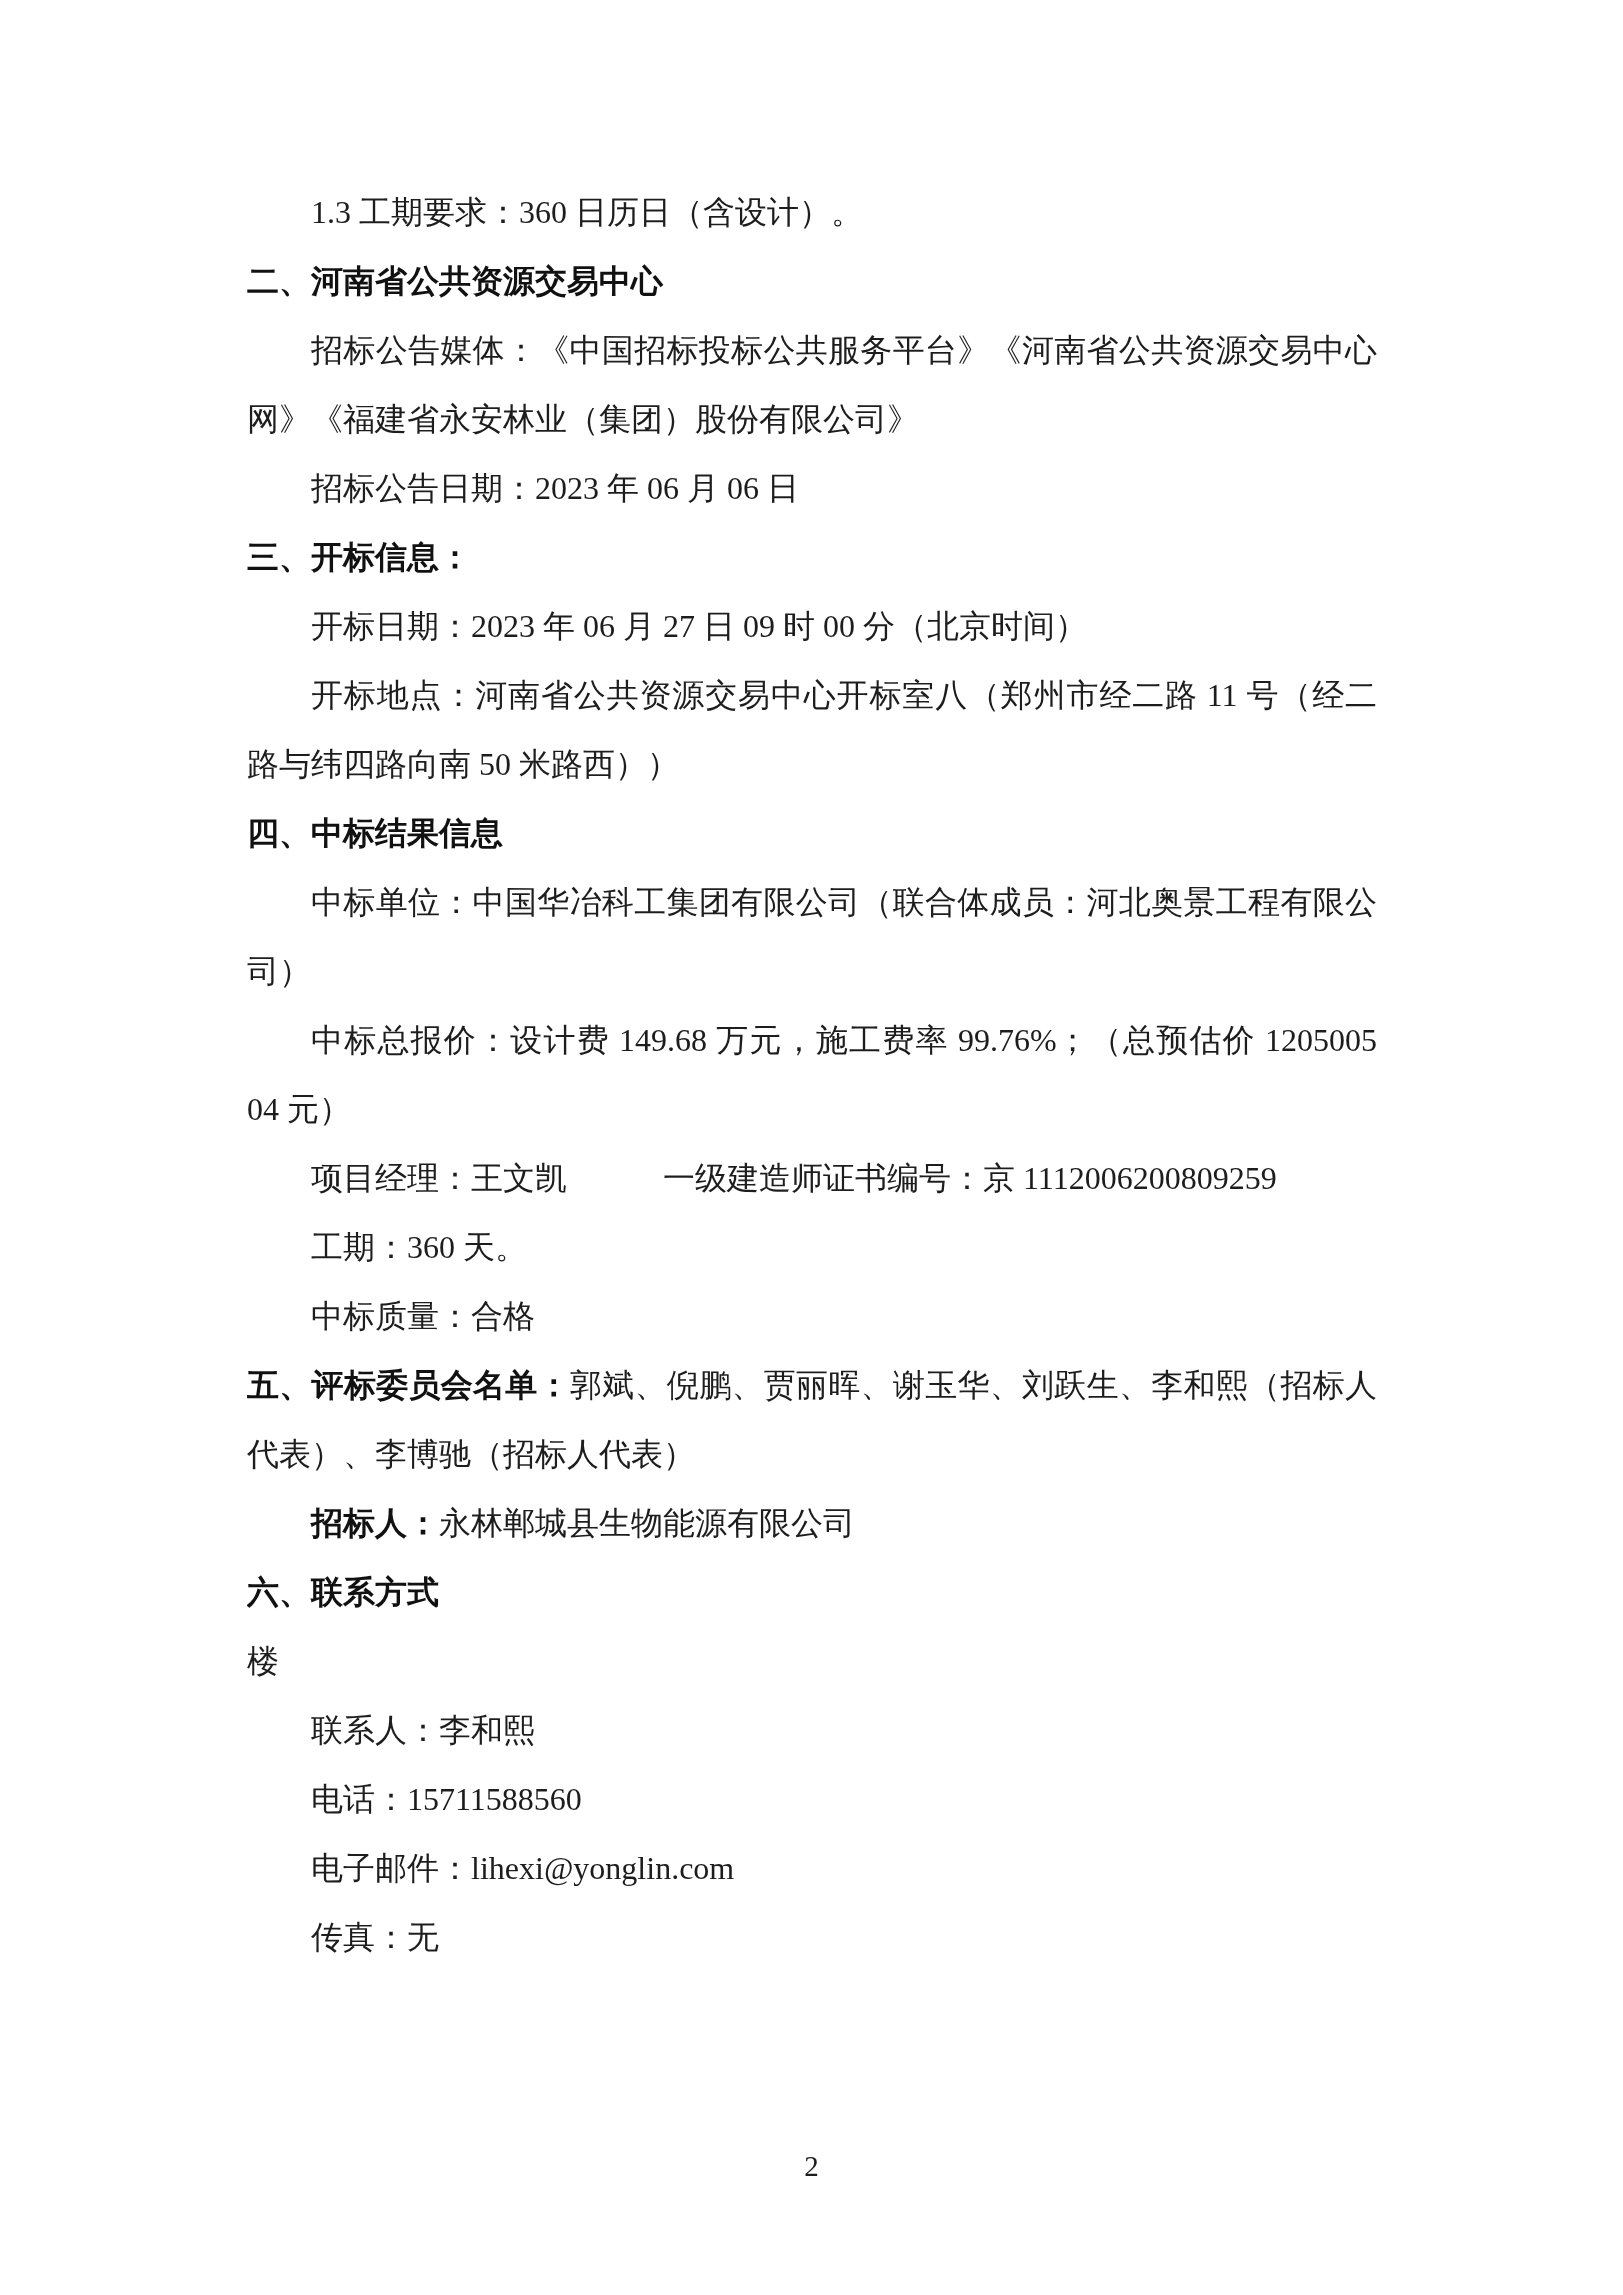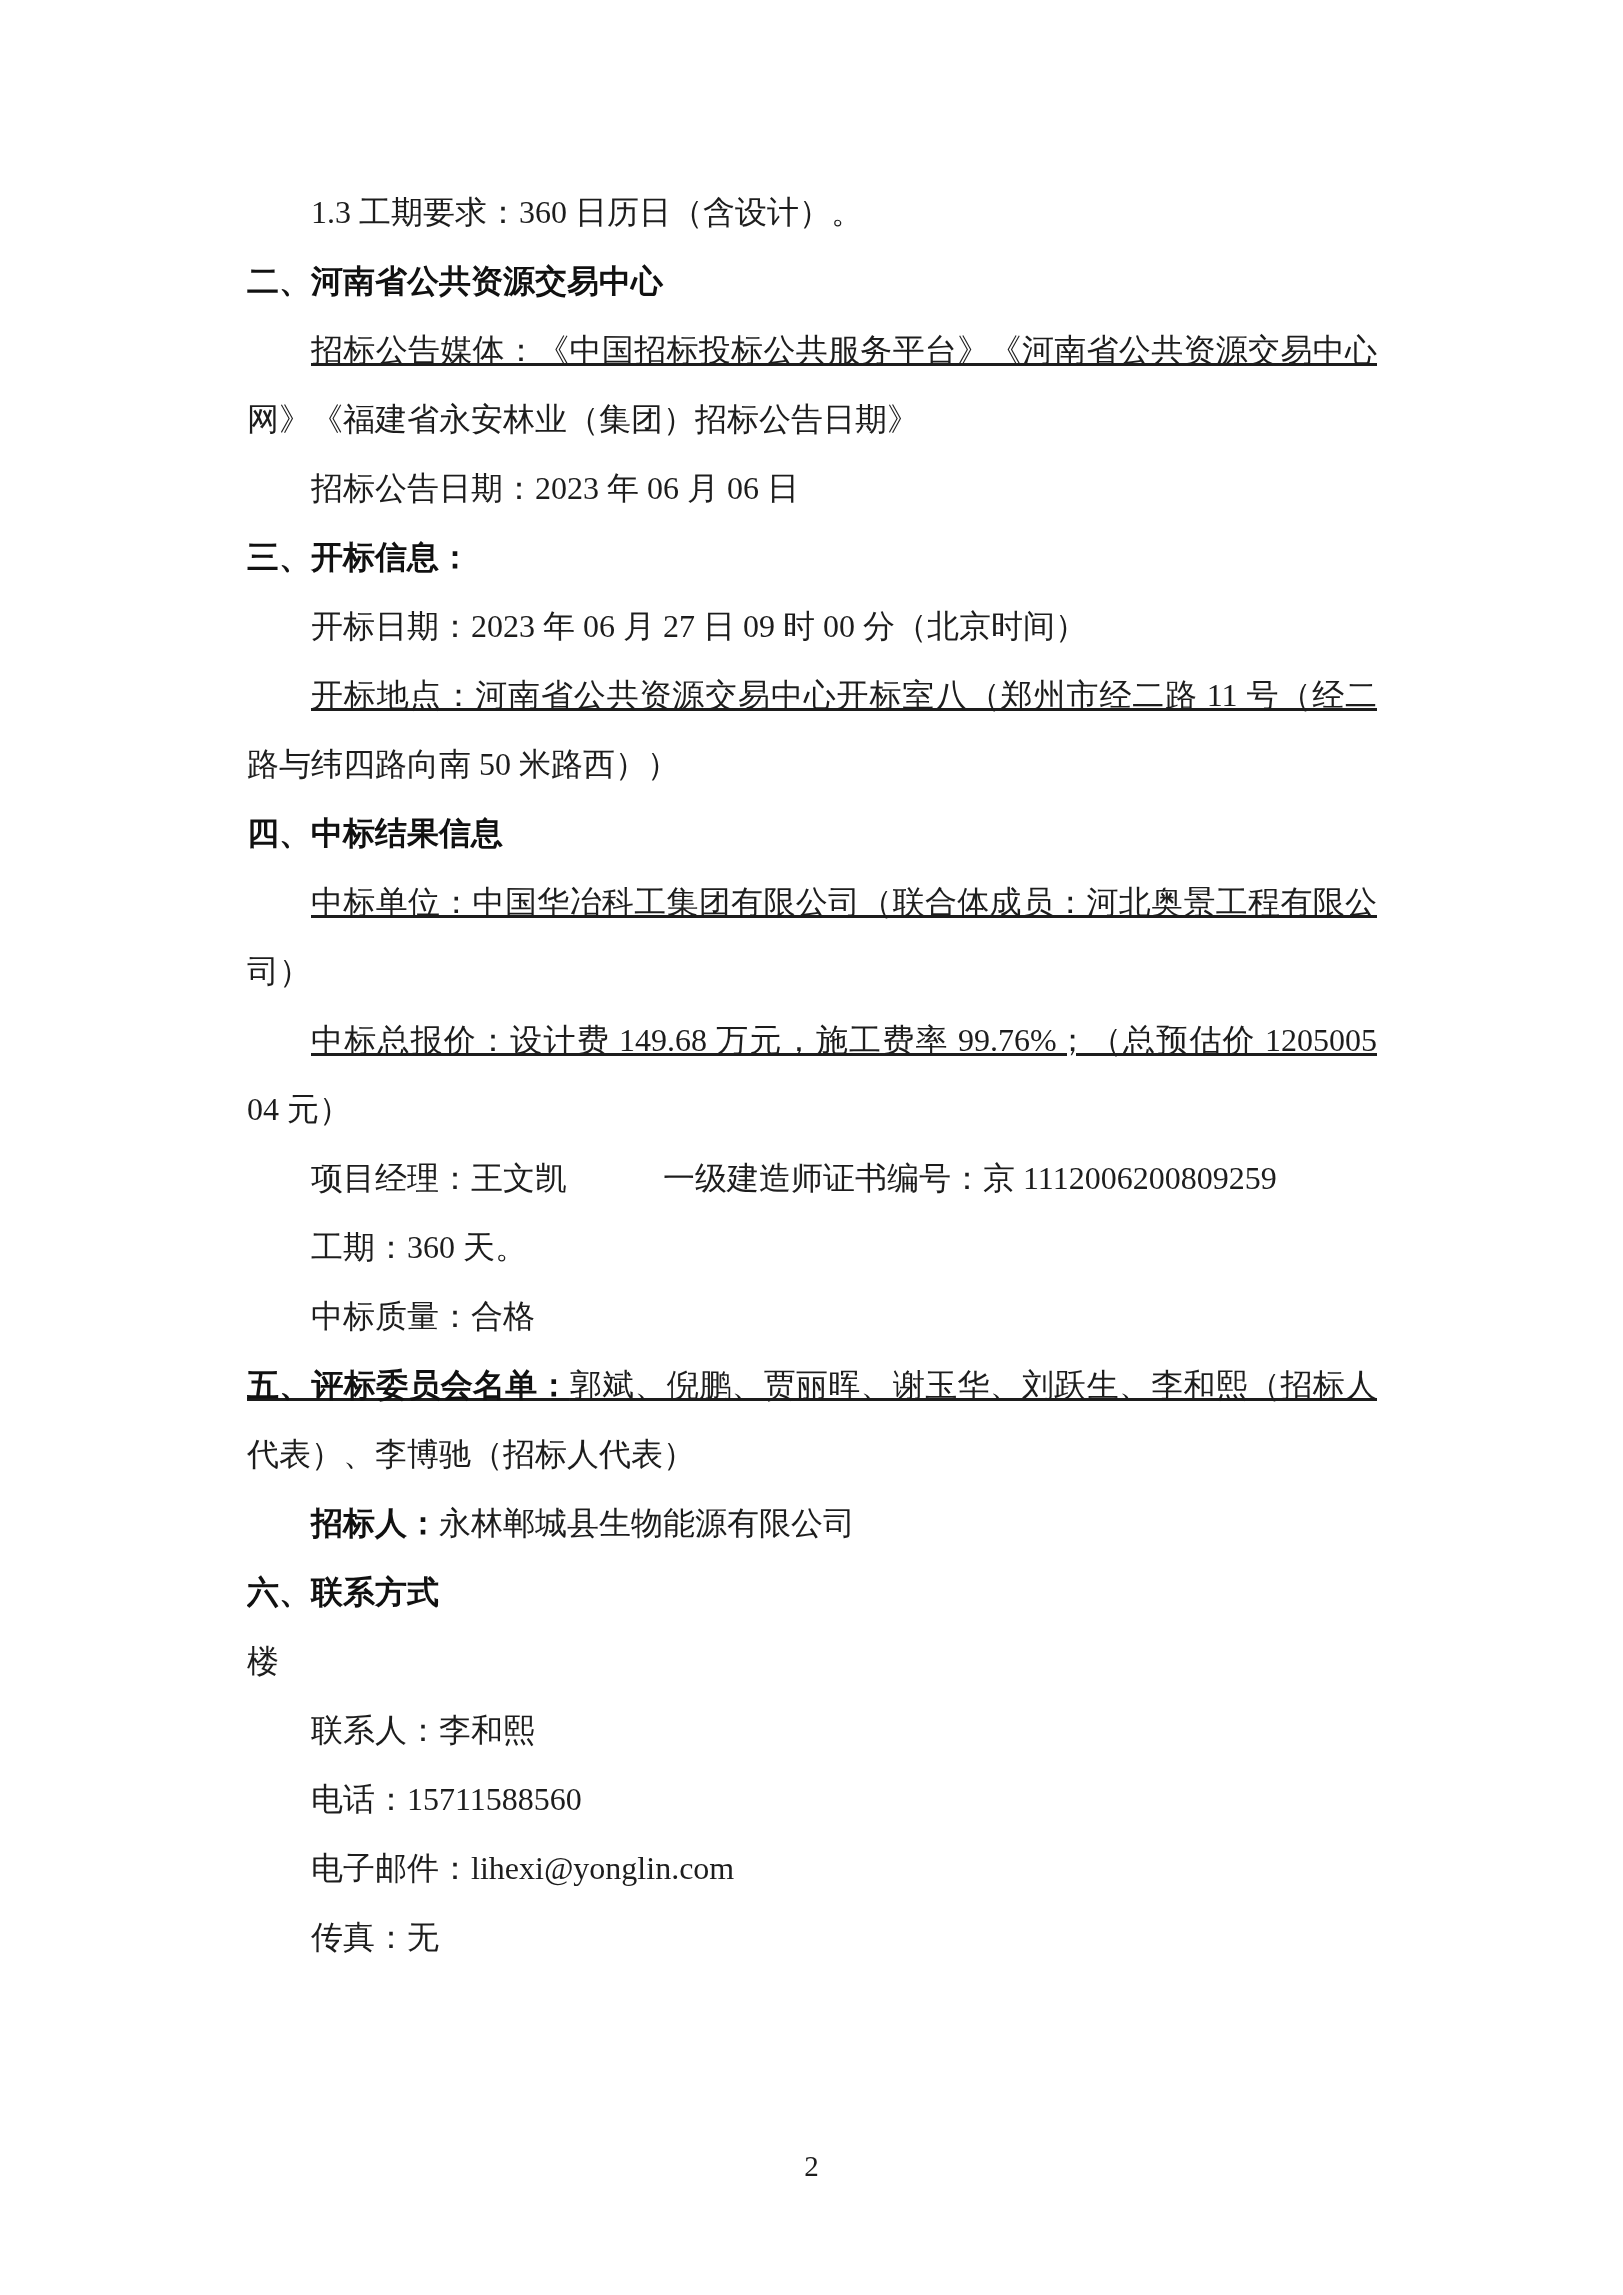--- a/index.html
+++ b/index.html
@@ -29,42 +29,41 @@
   }
   .indent { text-indent: 64px; }
   .hd, .b {
     font-family: "Liberation Sans", "DejaVu Sans", sans-serif;
     font-weight: 700;
     color: #111111;
   }
   .full {
     text-align: justify;
     text-align-last: justify;
-    text-decoration: underline;
   }
   .footer {
     position: absolute;
     top: 2145px;
     left: 0;
     width: 1623px;
     height: 42px;
     line-height: 42px;
     text-align: center;
     font-size: 29px;
     color: #1d1d1d;
   }
 </style>
 </head>
 <body>
 
 <div class="doc">
   <p class="ln indent">1.3 工期要求：360 日历日（含设计）。</p>
   <p class="ln hd">二、河南省公共资源交易中心</p>
   <p class="ln indent full">招标公告媒体：《中国招标投标公共服务平台》《河南省公共资源交易中心</p>
-  <p class="ln">网》《福建省永安林业（集团）招标公告日期》</p>
+  <p class="ln">网》《福建省永安林业（集团）股份有限公司》</p>
   <p class="ln indent">招标公告日期：2023 年 06 月 06 日</p>
   <p class="ln hd">三、开标信息：</p>
   <p class="ln indent">开标日期：2023 年 06 月 27 日 09 时 00 分（北京时间）</p>
   <p class="ln indent full">开标地点：河南省公共资源交易中心开标室八（郑州市经二路 11 号（经二</p>
   <p class="ln">路与纬四路向南 50 米路西））</p>
   <p class="ln hd">四、中标结果信息</p>
   <p class="ln indent full">中标单位：中国华冶科工集团有限公司（联合体成员：河北奥景工程有限公</p>
   <p class="ln">司）</p>
   <p class="ln indent full">中标总报价：设计费 149.68 万元，施工费率 99.76%；（总预估价 1205005</p>
   <p class="ln">04 元）</p>

